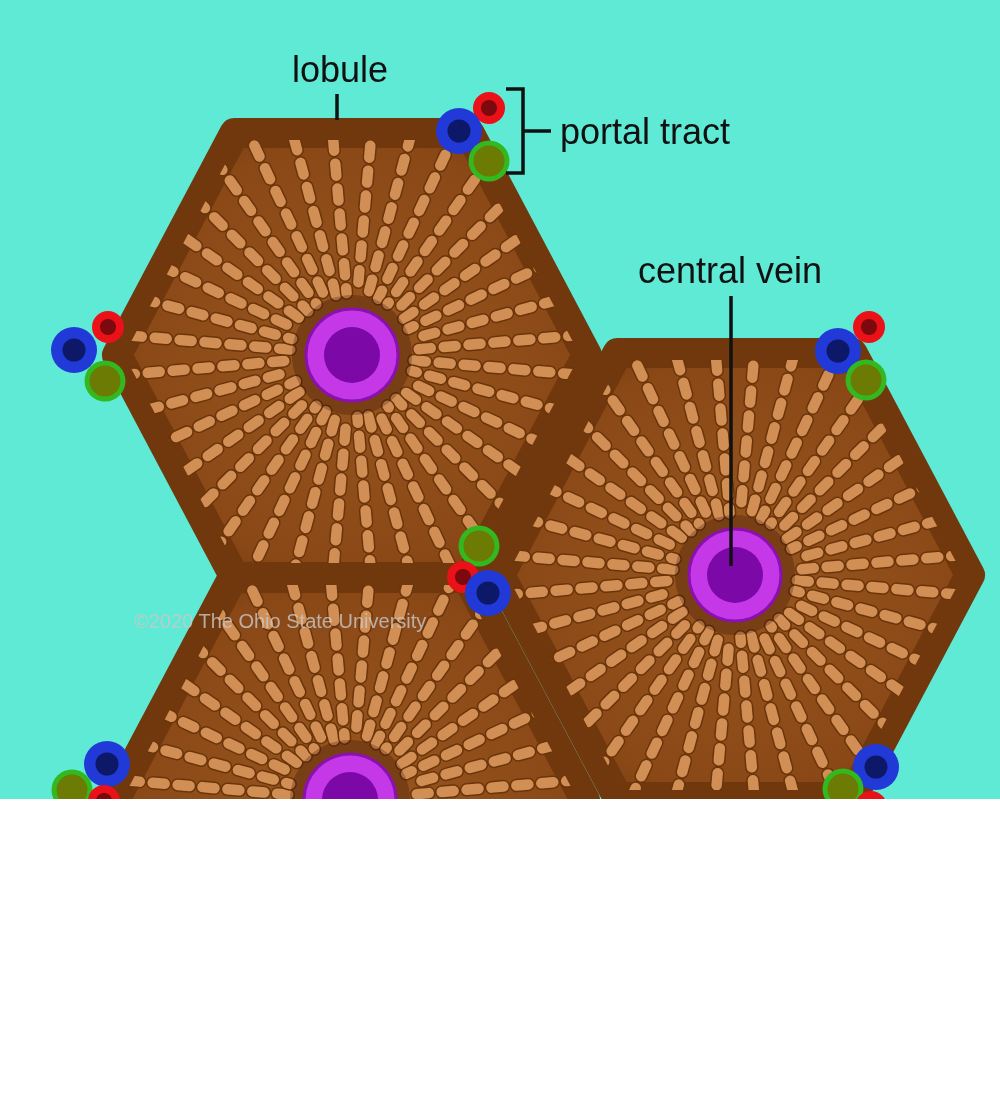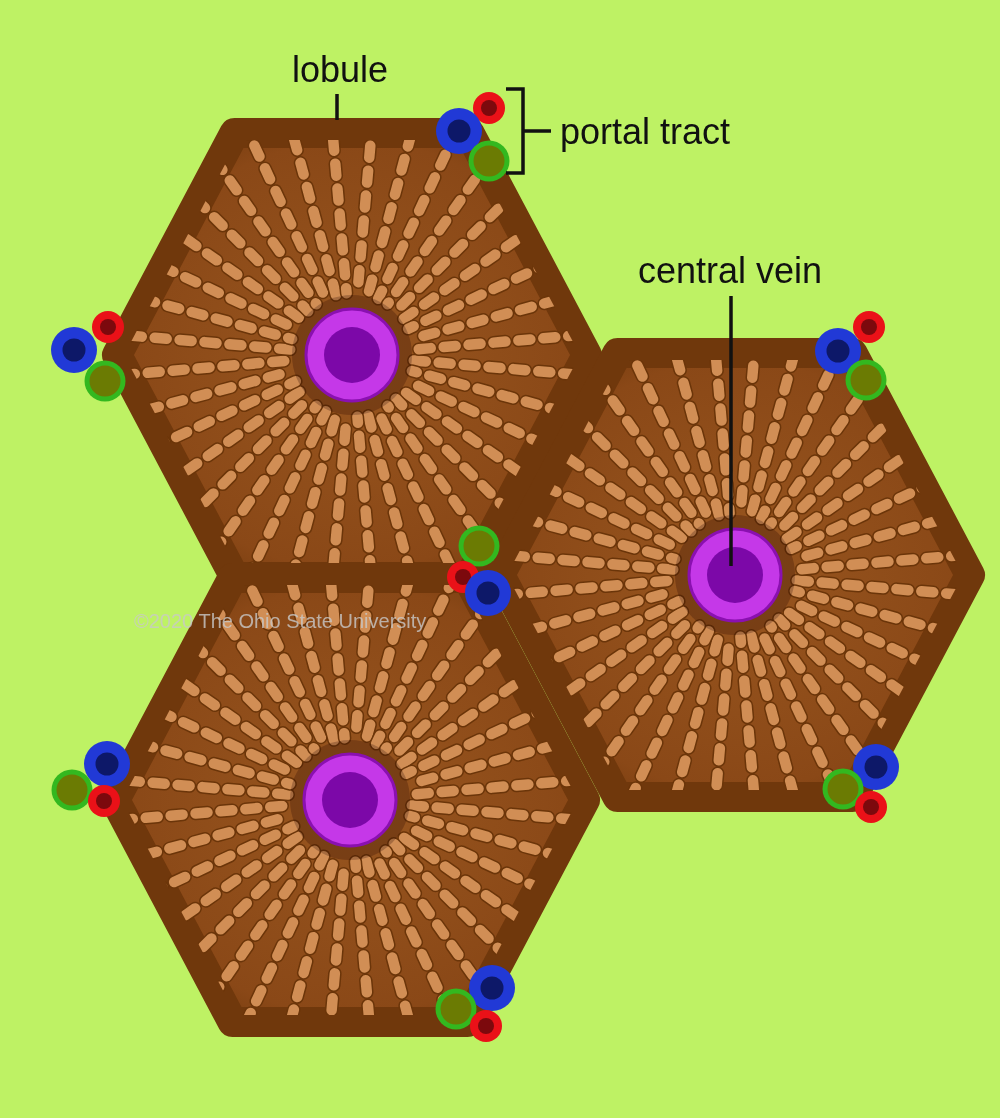--- a/index.html
+++ b/index.html
@@ -1,19 +1,19 @@
 <!DOCTYPE html>
 <html><head>
 <meta charset="utf-8">
 <style>
   html,body { margin:0; padding:0; background:#ffffff; }
   .canvas {
     position:relative;
-    width:1000px; height:1118px;
-    background:#bef264;
+    width:1000px; height:799px;
+    background:#5eead4;
     overflow:hidden;
     font-family:"Liberation Sans", sans-serif;
   }
   svg { display:block; }
   .pointer { stroke:#111111; stroke-width:3.5; fill:none; }
   .label {
     font-family:"Liberation Sans", sans-serif;
     font-size:36px;
   }
   .watermark {

